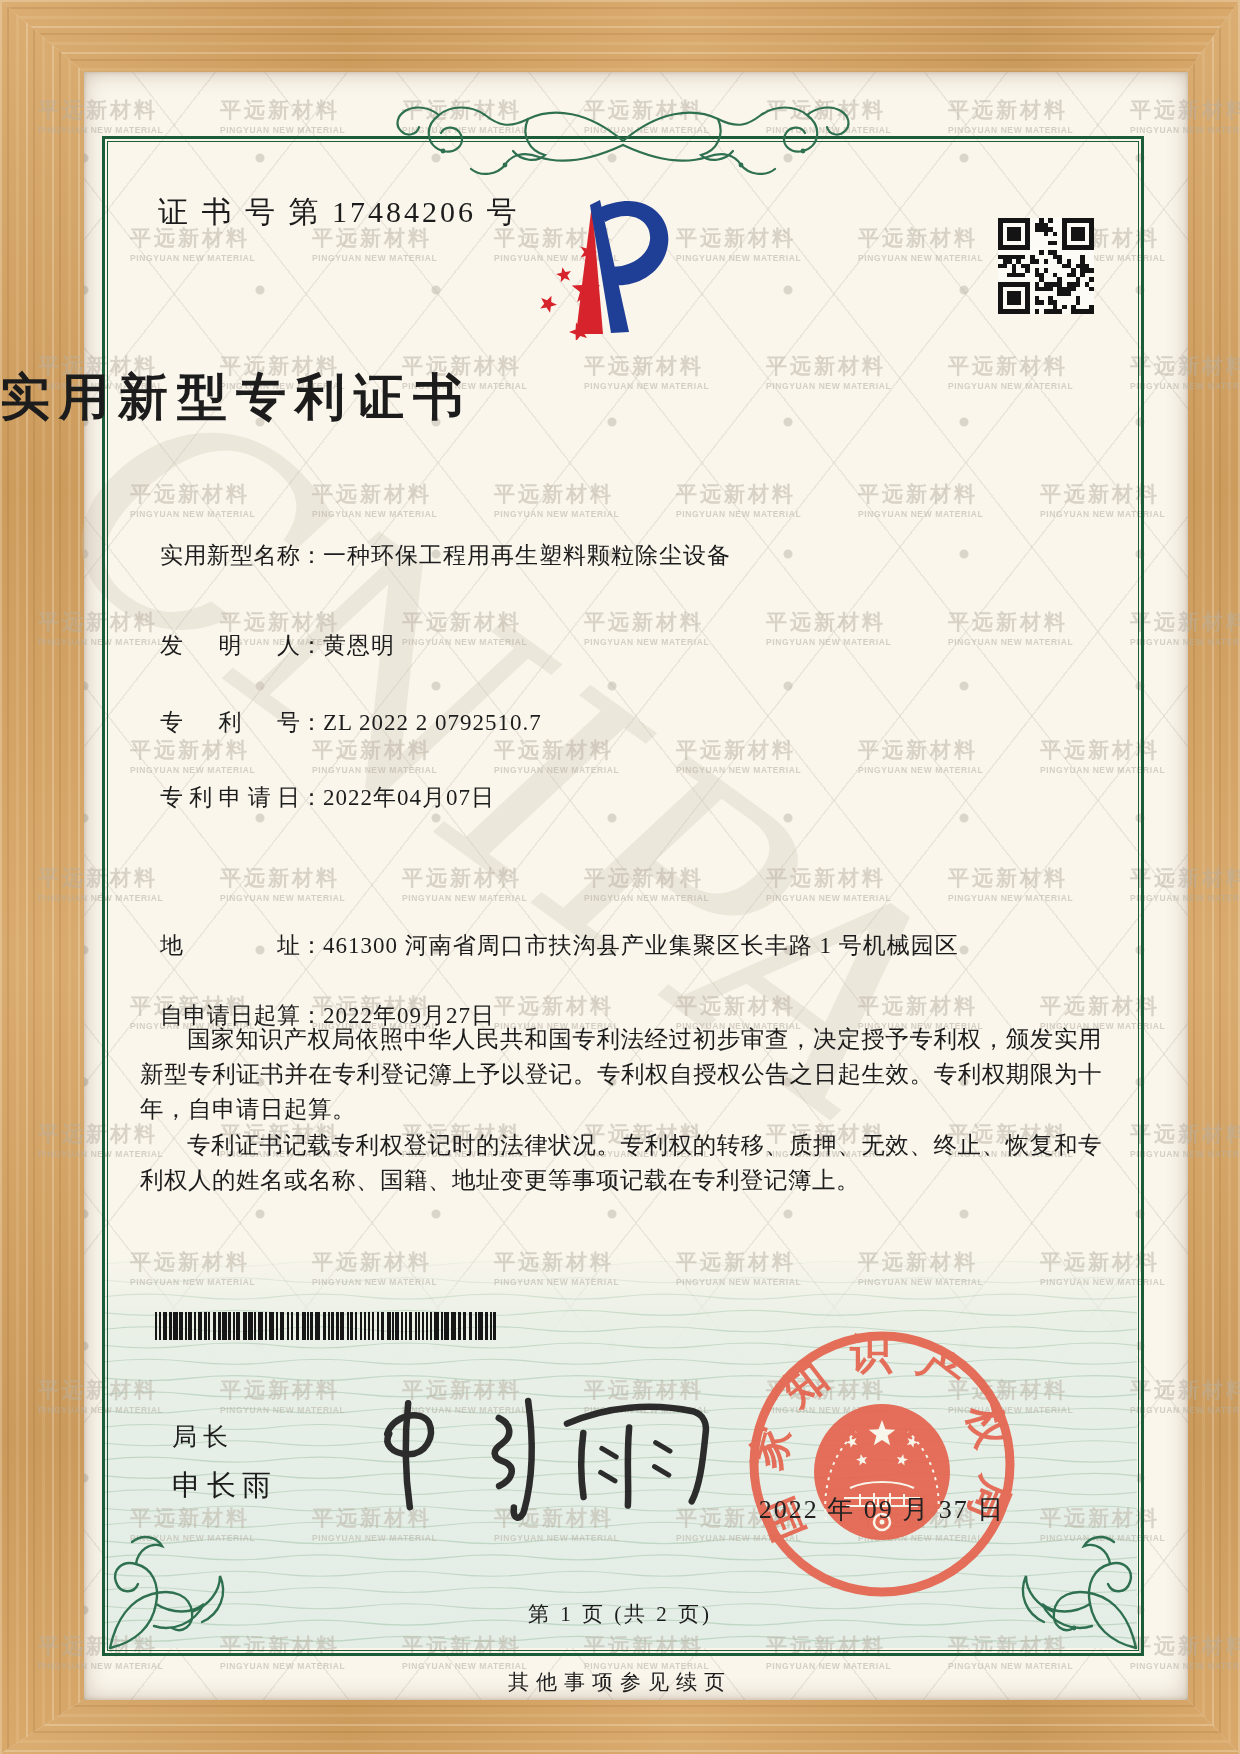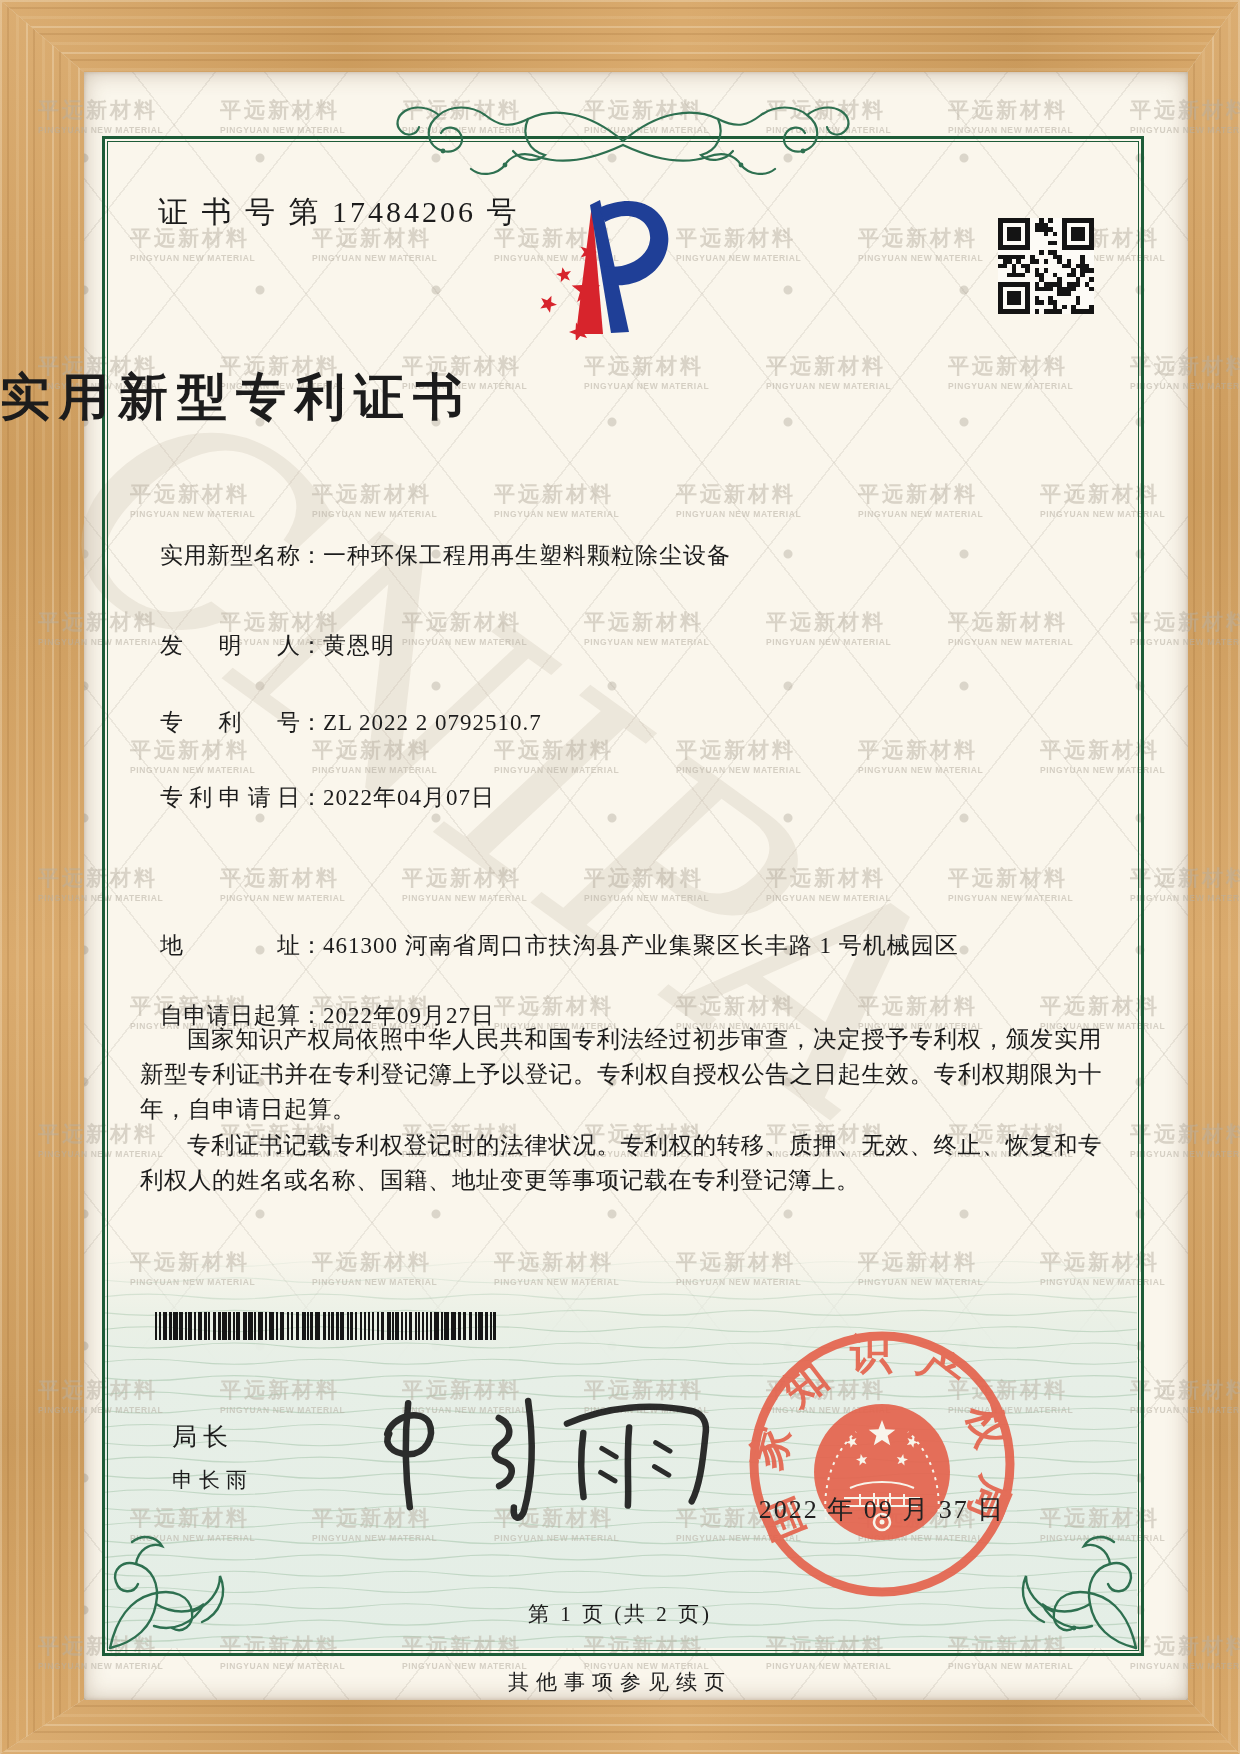--- a/index.html
+++ b/index.html
@@ -55,21 +55,21 @@
   #doc-title{left:0;top:364px;width:100%;text-align:left;font-size:50px;font-weight:bold;letter-spacing:9px;}
   .field{position:absolute;left:160px;font-size:23px;line-height:34px;white-space:nowrap;margin-top:36px;}
   .flabel{display:inline-block;width:140px;text-align:justify;text-align-last:justify;vertical-align:top;}
   .fcolon{display:inline-block;vertical-align:top;}
   .fvalue{display:inline-block;vertical-align:top;letter-spacing:1px;}
   .fvalue.wrap{white-space:normal;width:770px;}
   .para{position:absolute;left:140px;width:962px;font-size:23.5px;line-height:35px;
         text-align:justify;text-indent:2em;letter-spacing:.5px;}
   #barcode{left:155px;top:1312px;}
   #signer-title{left:172px;top:1420px;font-size:25px;letter-spacing:6px;}
-  #signer-name{left:172px;top:1466px;font-size:21px;letter-spacing:6px;}
+  #signer-name{left:172px;top:1466px;font-size:29px;letter-spacing:6px;}
   #signature{left:372px;top:1384px;}
   #seal{left:742px;top:1322px;width:280px;height:280px;mix-blend-mode:multiply;opacity:.92;}
   #seal-date{left:672px;top:1492px;width:420px;text-align:center;font-size:26px;letter-spacing:2px;color:#222;}
   #page-info{left:0;top:1600px;width:1240px;text-align:center;font-size:21px;letter-spacing:3px;}
   #footer-note{left:0;top:1668px;width:1240px;text-align:center;font-size:21px;letter-spacing:7px;}
   #logo{left:472px;top:182px;}
   #qr{left:998px;top:218px;width:96px;height:96px;background:#fdfbf6;}
 </style>
 </head>
 <body>

